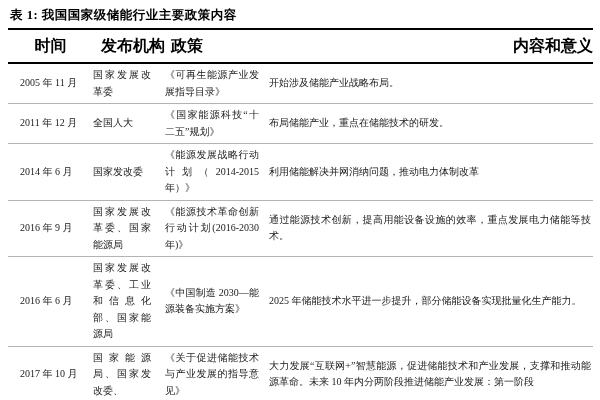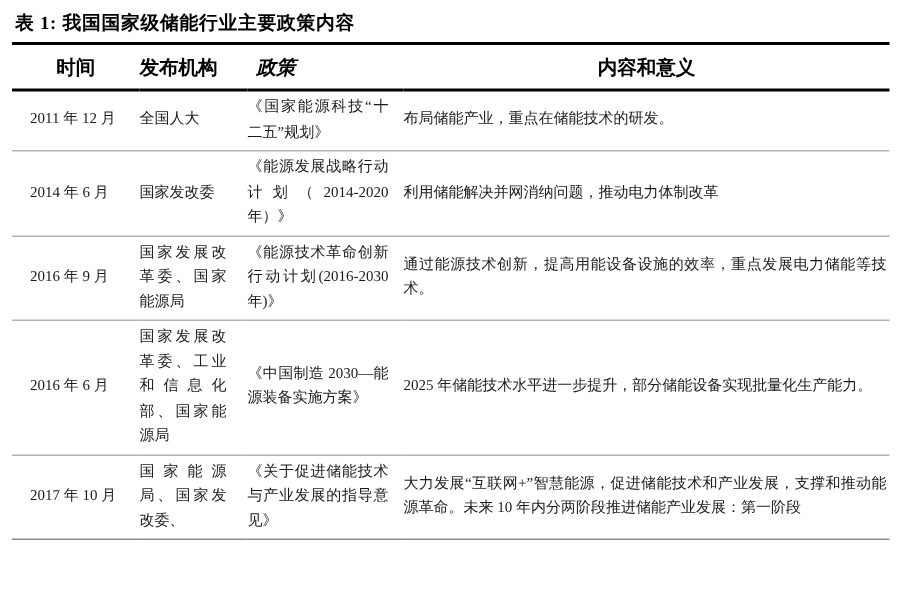--- a/index.html
+++ b/index.html
@@ -26,31 +26,31 @@
     padding: 2px 0 4px 2px;
     border-bottom: 2.5px solid #000000;
     color: #000000;
   }
   table.policy-table {
     width: 100%;
     border-collapse: collapse;
     table-layout: fixed;
   }
   thead th {
-    font-size: 13px;
+    font-size: 16px;
     font-weight: bold;
     color: #000000;
     padding: 6px 0 5px 0;
     border-bottom: 2.5px solid #000000;
     vertical-align: middle;
   }
   th.col-time    { text-align: center; }
-  th.col-agency  { text-align: left; }
-  th.col-policy  { text-align: left; padding-left: 6px; font-style: italic; }
-  th.col-content { text-align: center; }
+  th.col-agency  { text-align: right; }
+  th.col-policy  { text-align: left; padding-left: 6px; }
+  th.col-content { text-align: right; }
   tbody td {
     font-size: 10px;
     line-height: 1.65;
     vertical-align: middle;
     border-bottom: 1px solid #b3b3b3;
     padding: 3px 0;
     word-break: break-all;
   }
   tbody tr:last-child td {
     border-bottom: 1.5px solid #8c8c8c;
@@ -91,33 +91,39 @@
     </colgroup>
     <thead>
       <tr>
         <th class="col-time">时间</th>
         <th class="col-agency">发布机构</th>
         <th class="col-policy">政策</th>
         <th class="col-content">内容和意义</th>
       </tr>
     </thead>
     <tbody>
+  <tr>
+    <td class="cell-time">2005 年 11 月</td>
+    <td class="cell-agency">国家发展改革委</td>
+    <td class="cell-policy">《可再生能源产业发展指导目录》</td>
+    <td class="cell-content">开始涉及储能产业战略布局。</td>
+  </tr>
 
 
   <tr>
     <td class="cell-time">2011 年 12 月</td>
     <td class="cell-agency">全国人大</td>
     <td class="cell-policy">《国家能源科技“十二五”规划》</td>
     <td class="cell-content">布局储能产业，重点在储能技术的研发。</td>
   </tr>
 
   <tr>
     <td class="cell-time">2014 年 6 月</td>
     <td class="cell-agency">国家发改委</td>
-    <td class="cell-policy">《能源发展战略行动计划（2014-2020 年）》</td>
+    <td class="cell-policy">《能源发展战略行动计划（2014-2015 年）》</td>
     <td class="cell-content">利用储能解决并网消纳问题，推动电力体制改革</td>
   </tr>
 
   <tr>
     <td class="cell-time">2016 年 9 月</td>
     <td class="cell-agency">国家发展改革委、国家能源局</td>
     <td class="cell-policy">《能源技术革命创新行动计划(2016-2030 年)》</td>
     <td class="cell-content">通过能源技术创新，提高用能设备设施的效率，重点发展电力储能等技术。</td>
   </tr>
 

